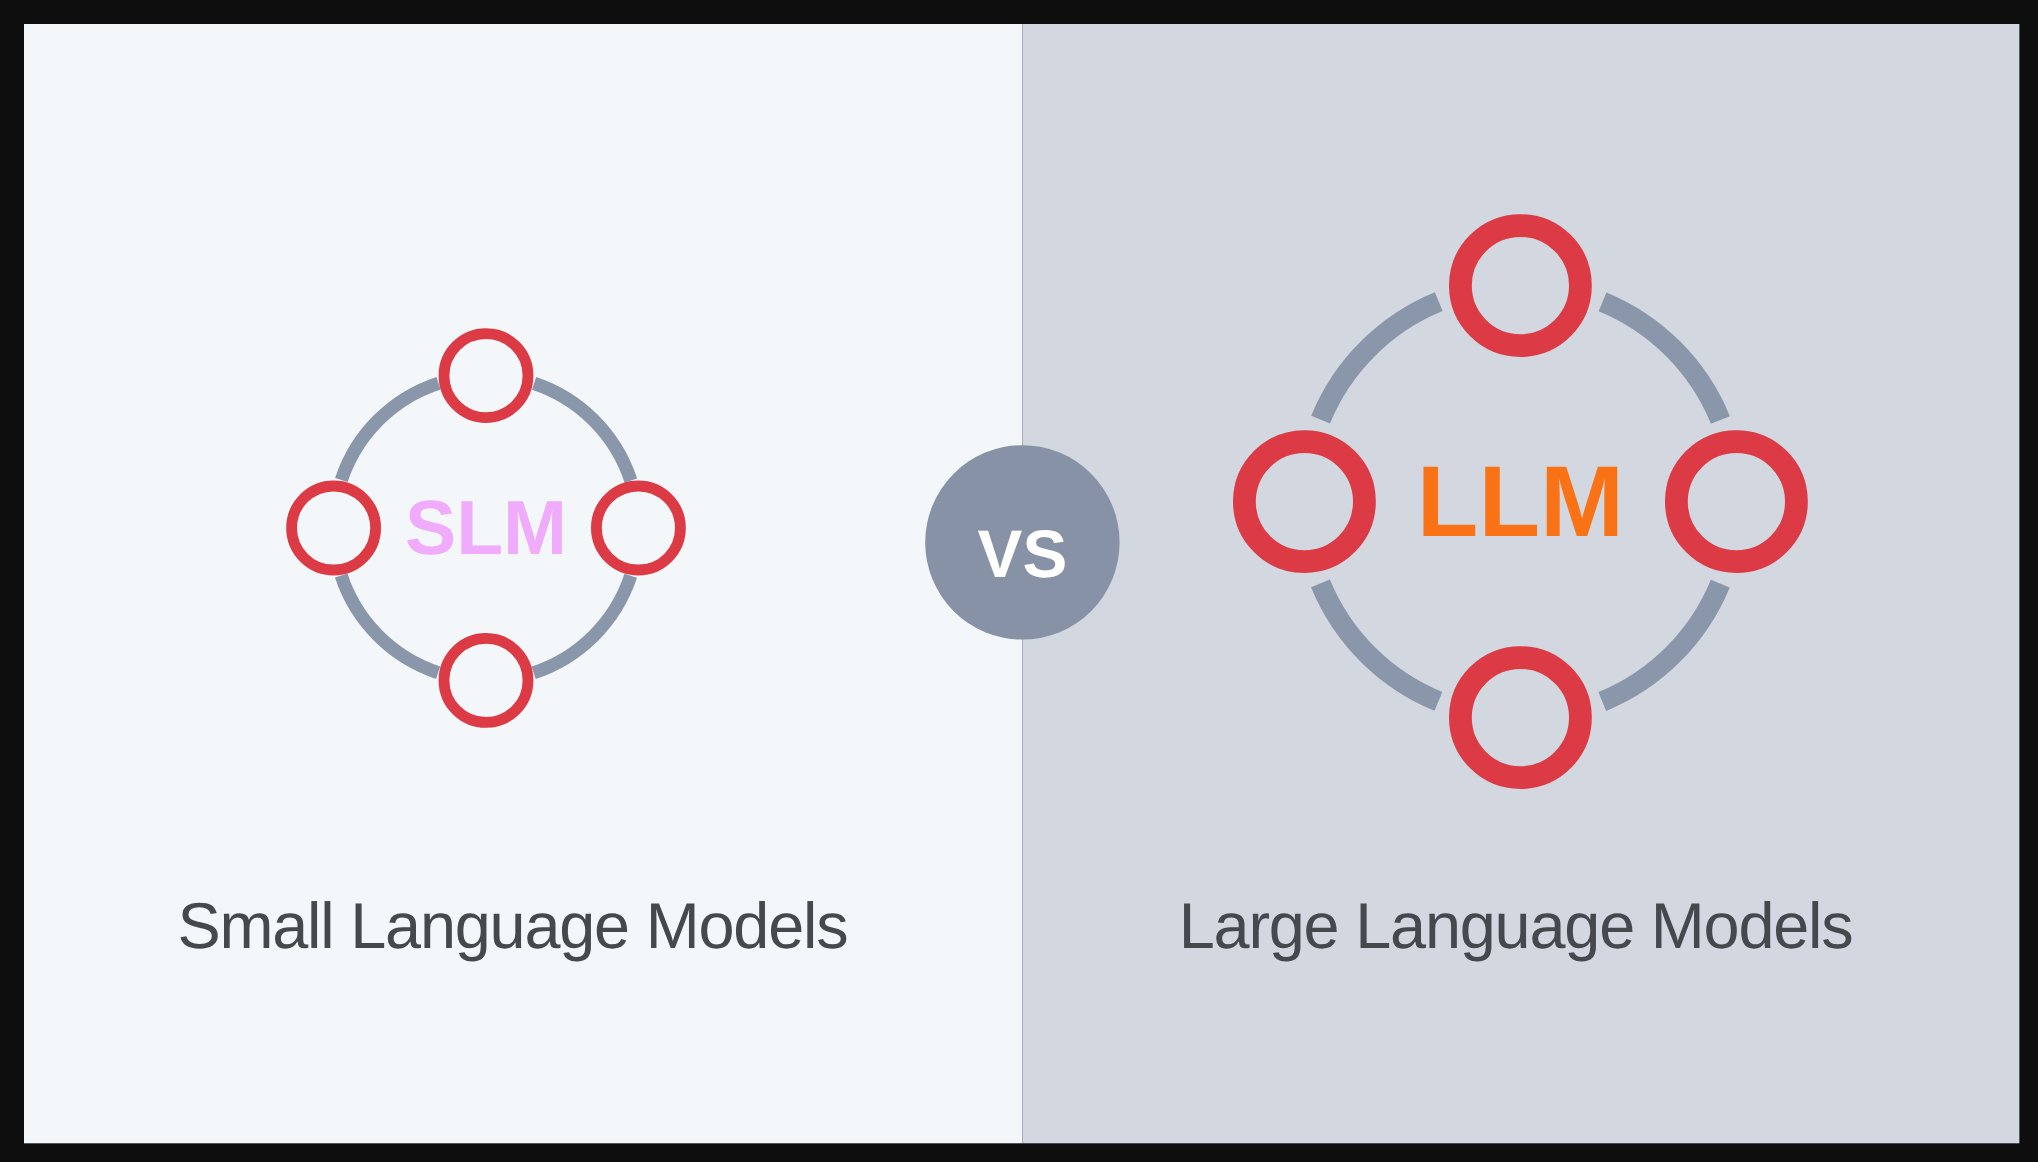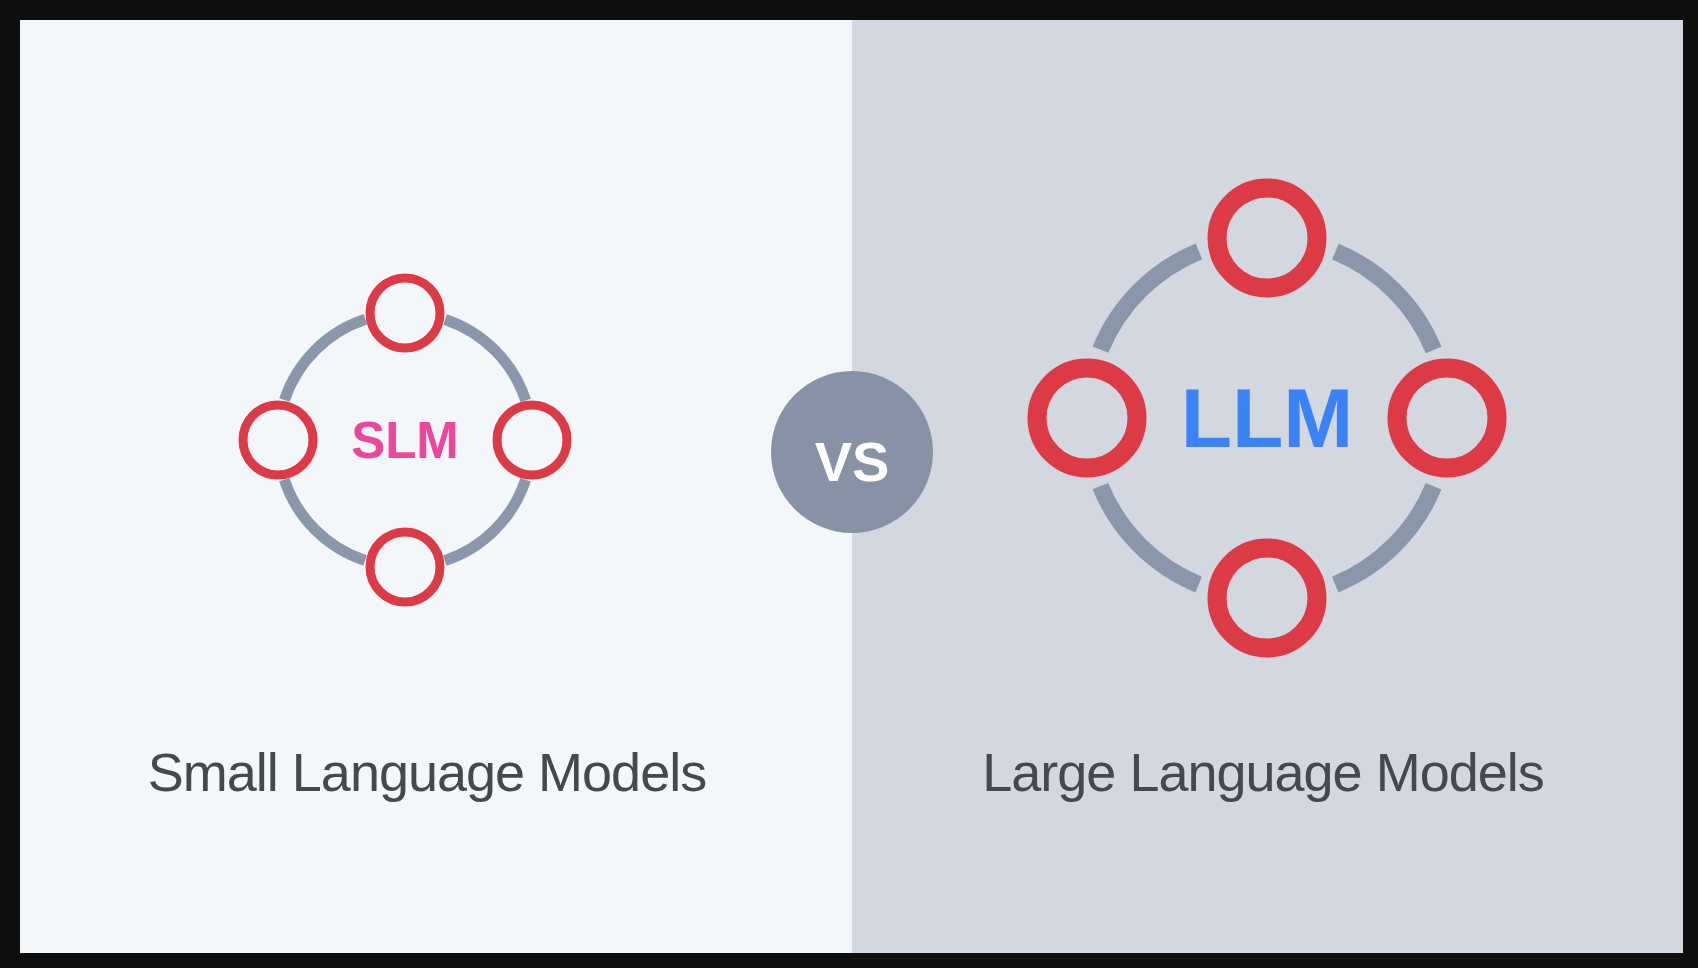--- a/index.html
+++ b/index.html
@@ -33,19 +33,19 @@
       <circle cx="1067" cy="398" r="50" fill="#d3d7df" stroke="#dc3a45" stroke-width="19"></circle>
       <circle cx="1427" cy="398" r="50" fill="#d3d7df" stroke="#dc3a45" stroke-width="19"></circle>
       <circle cx="1247" cy="578" r="50" fill="#d3d7df" stroke="#dc3a45" stroke-width="19"></circle>
     </g>
 
     <g>
       <circle cx="832" cy="432" r="81" fill="#8792a6"></circle>
     </g>
   </svg>
 
-  <div style="position:absolute;left:385px;top:420px;transform:translate(-50%,-50%);font-size:51px;font-weight:bold;color:#ec4899;">SLM</div>
-  <div style="position:absolute;left:1247px;top:398px;transform:translate(-50%,-50%);font-size:84px;font-weight:bold;color:#3b82f6;">LLM</div>
+  <div style="position:absolute;left:385px;top:420px;transform:translate(-50%,-50%);font-size:64px;font-weight:bold;color:#f0abfc;">SLM</div>
+  <div style="position:absolute;left:1247px;top:398px;transform:translate(-50%,-50%);font-size:84px;font-weight:bold;color:#f97316;">LLM</div>
   <div style="position:absolute;left:832px;top:441px;transform:translate(-50%,-50%);font-size:56px;font-weight:bold;color:#ffffff;">VS</div>
 
   <div class="caption" style="left:1243px;top:721px;">Large Language Models</div>
   <div class="caption" style="left:407px;top:721px;">Small Language Models</div>
 </div>
 
 </body></html>

